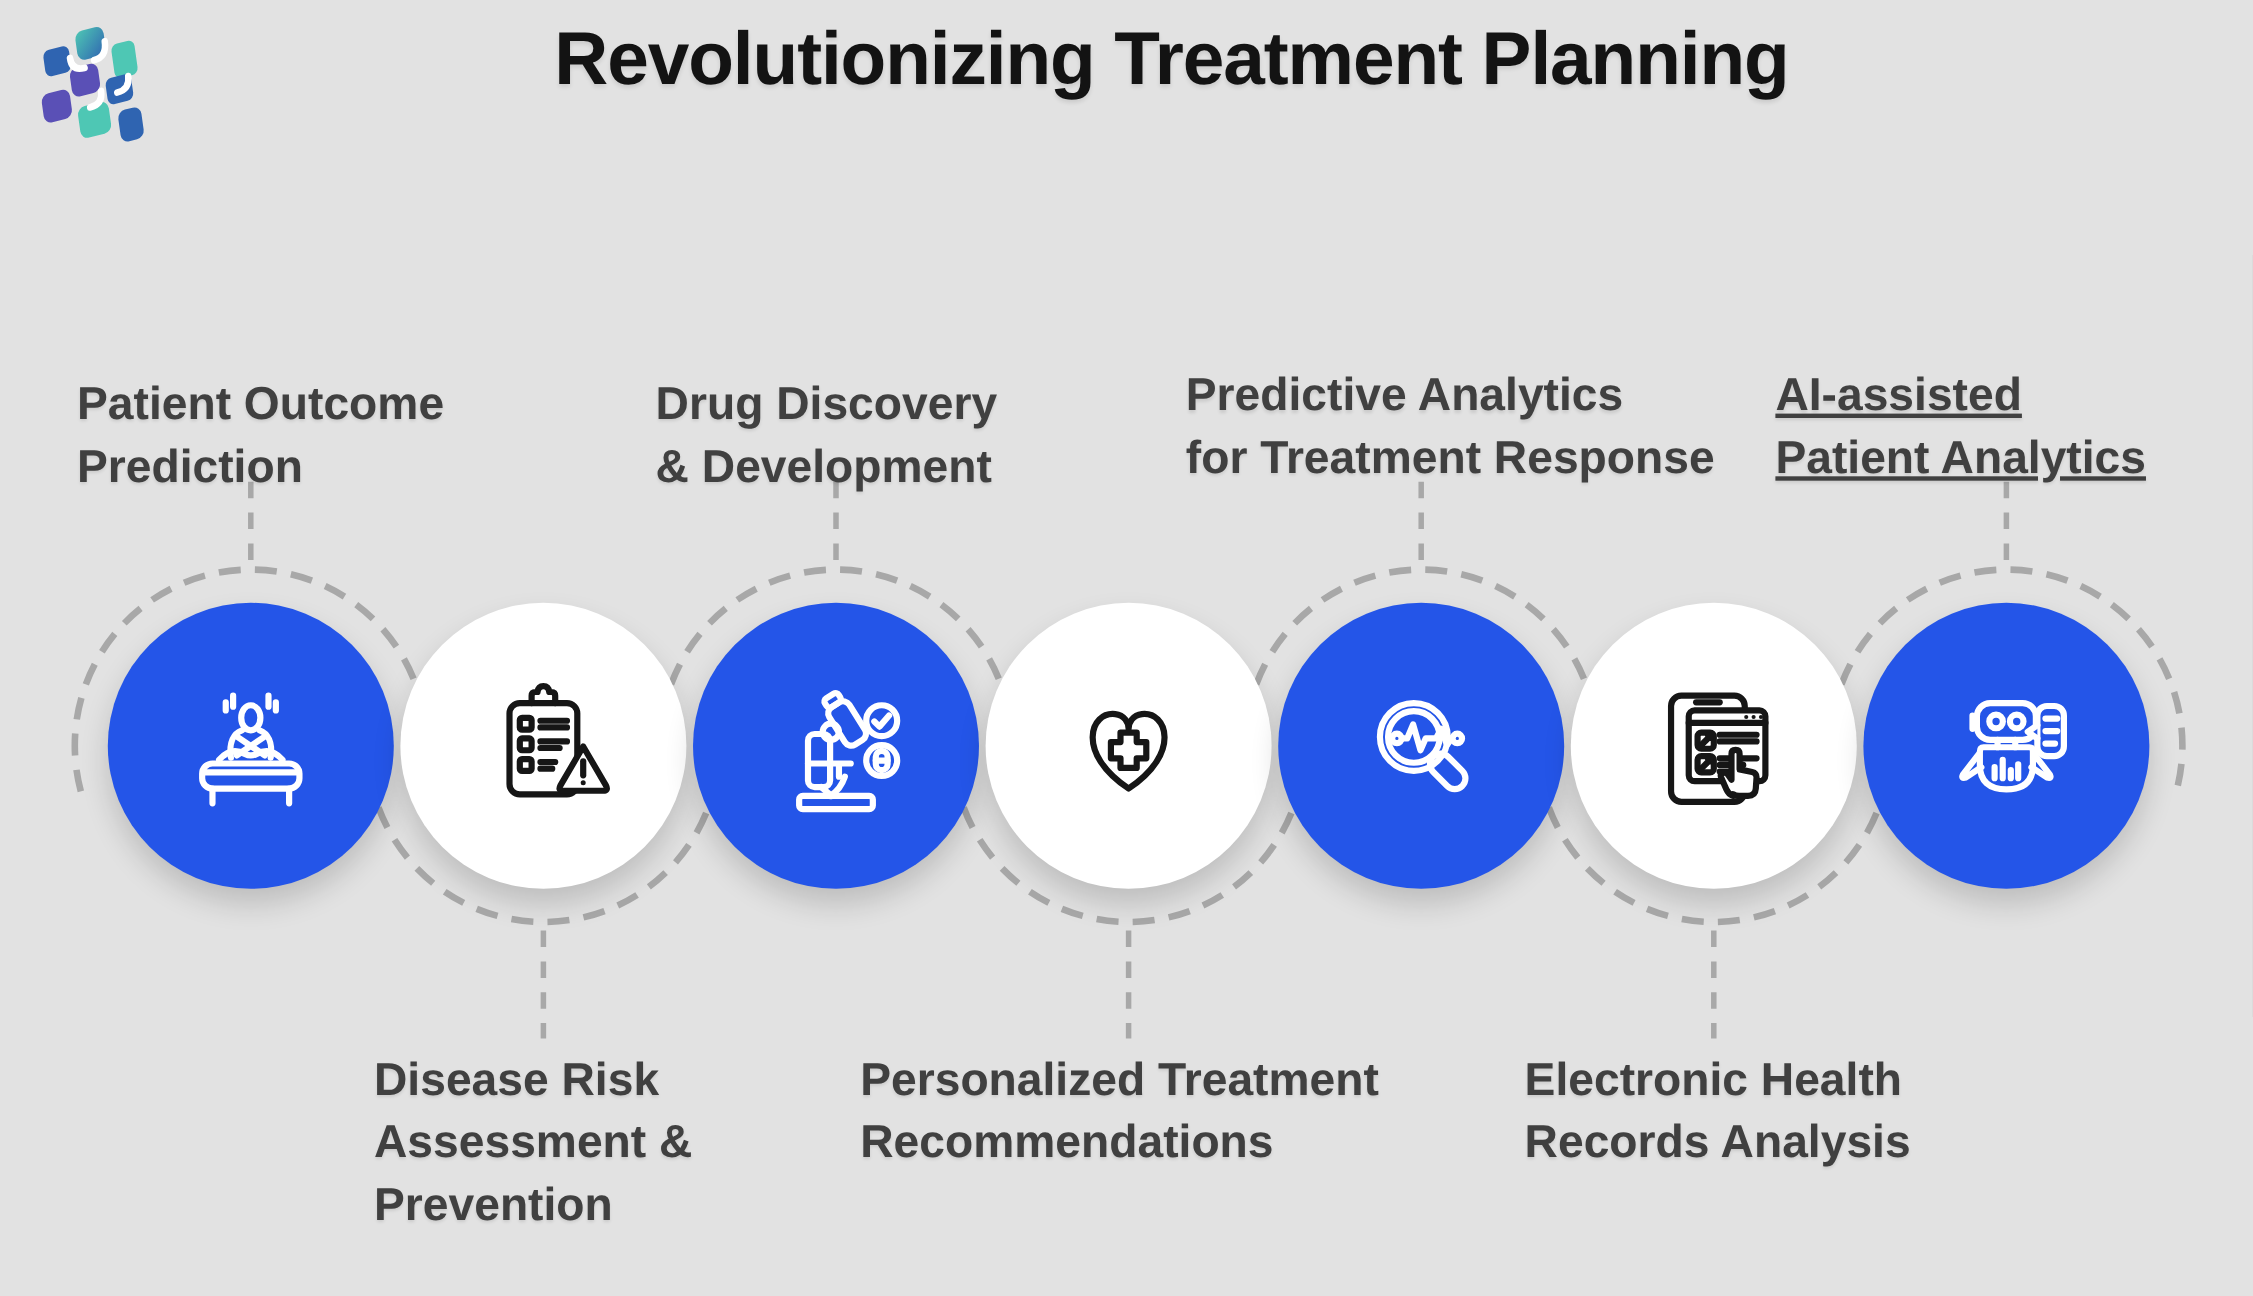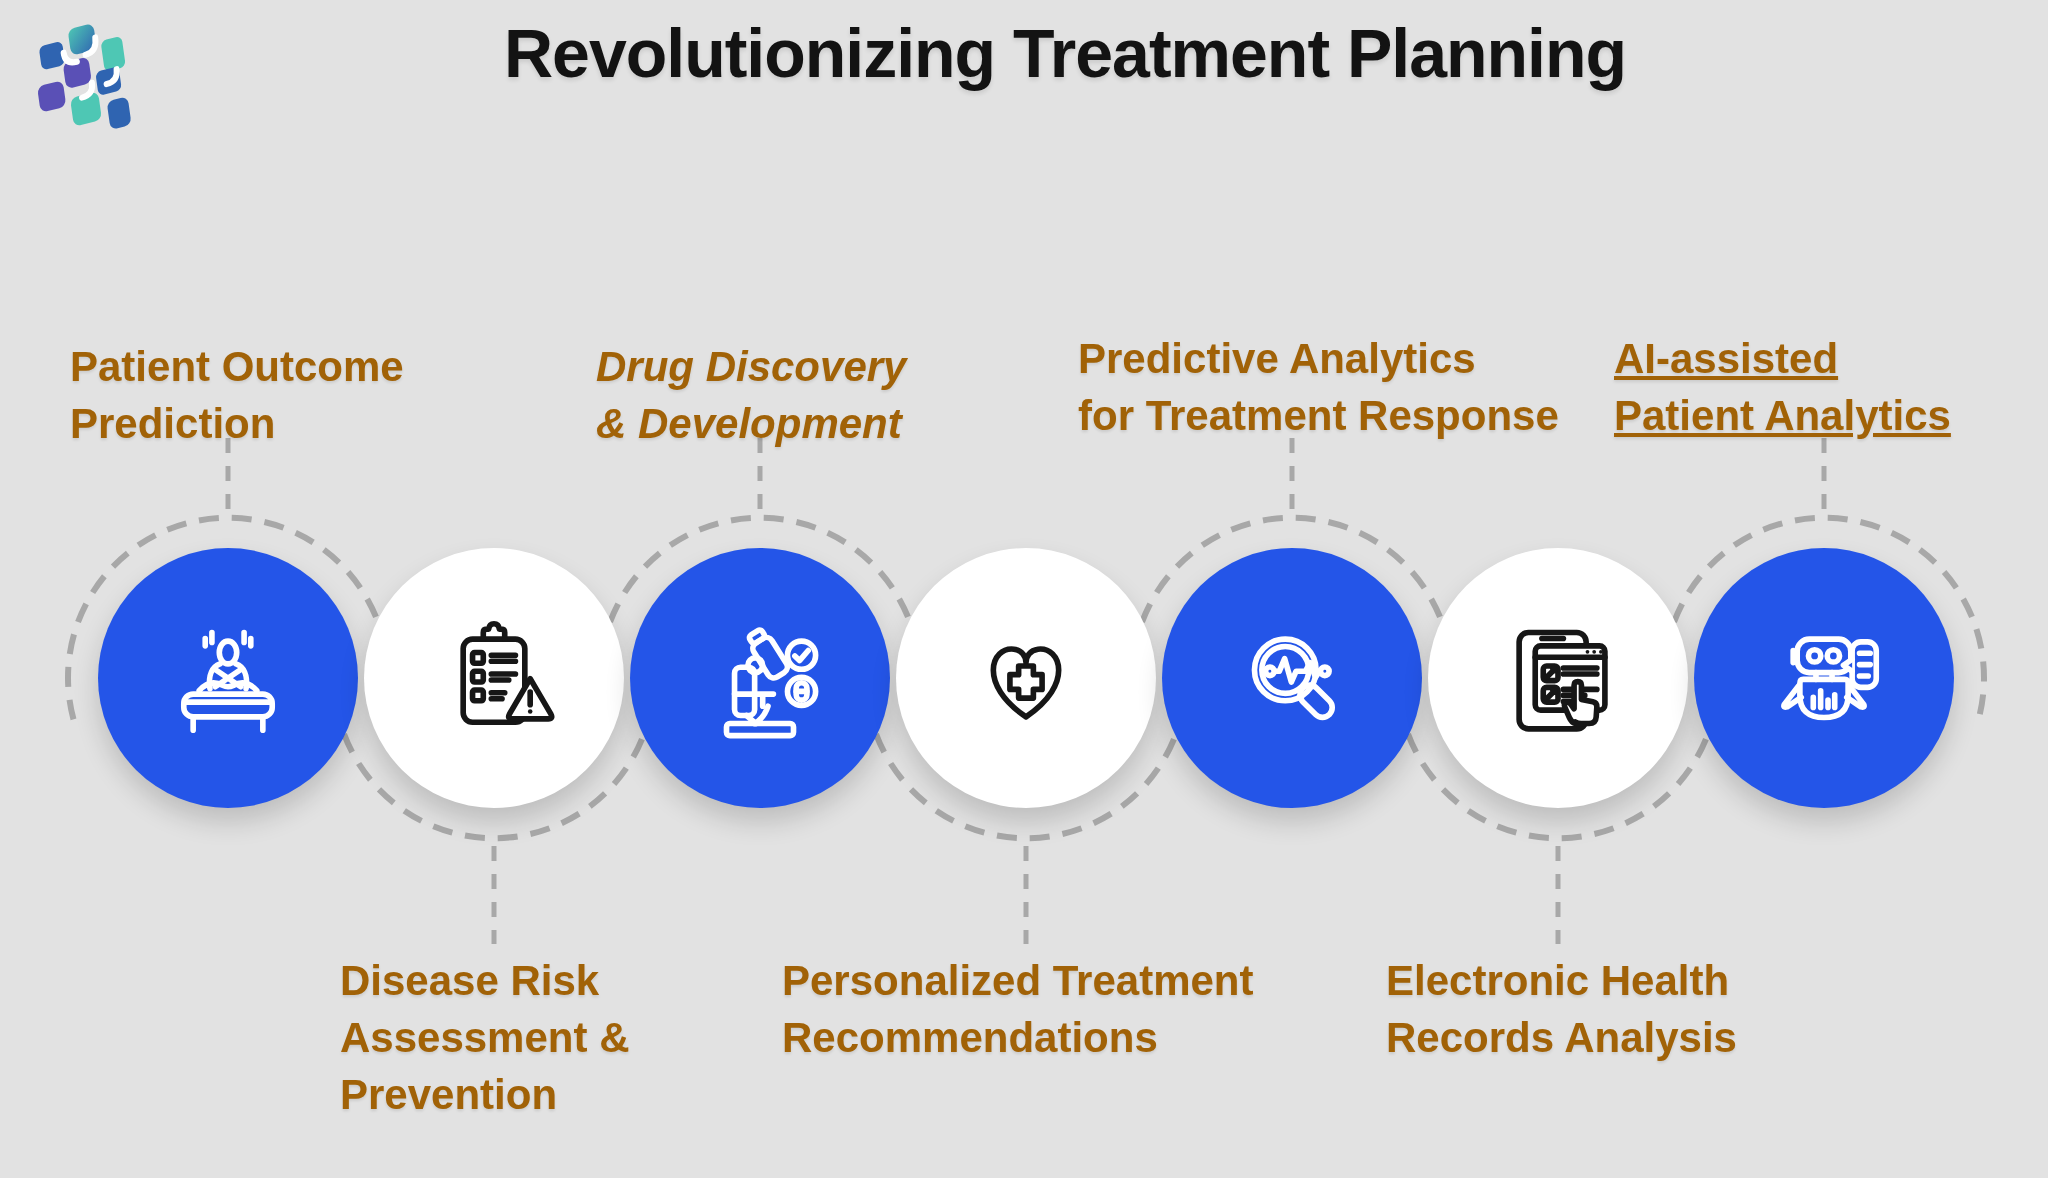--- a/index.html
+++ b/index.html
@@ -21,21 +21,21 @@
     position:absolute;top:548px;width:260px;height:260px;border-radius:50%;
     display:flex;align-items:center;justify-content:center;
     box-shadow:0 14px 26px rgba(0,0,0,.16);
   }
   .circle.blue{background:#2455e8;color:#ffffff;}
   .circle.white{background:#ffffff;color:#161616;}
   .circle svg{width:134px;height:134px;}
   .ic{fill:none;stroke:currentColor;stroke-width:4.2;stroke-linecap:round;stroke-linejoin:round;}
   .label{
     position:absolute;font-weight:700;font-size:42px;line-height:57px;
-    color:#a16207;text-shadow:0 2px 3px rgba(0,0,0,.10);white-space:nowrap;
+    color:#404040;text-shadow:0 2px 3px rgba(0,0,0,.10);white-space:nowrap;
   }
   .label div{white-space:nowrap;}
 </style>
 </head>
 <body>
 
 <div class="stage">
 
   <svg class="logo" viewBox="0 0 110 110" aria-hidden="true">
     <defs>
@@ -207,21 +207,21 @@
     <div>Patient Outcome</div>
     <div>Prediction</div>
   </div>
 
   <div class="label" style="left:340px;top:952px;">
     <div>Disease Risk</div>
     <div>Assessment &amp;</div>
     <div>Prevention</div>
   </div>
 
-  <div class="label" style="left:596px;top:338px;font-style:italic;">
+  <div class="label" style="left:596px;top:338px;">
     <div>Drug Discovery</div>
     <div>&amp; Development</div>
   </div>
 
   <div class="label" style="left:782px;top:952px;">
     <div>Personalized Treatment</div>
     <div>Recommendations</div>
   </div>
 
   <div class="label" style="left:1078px;top:330px;">

